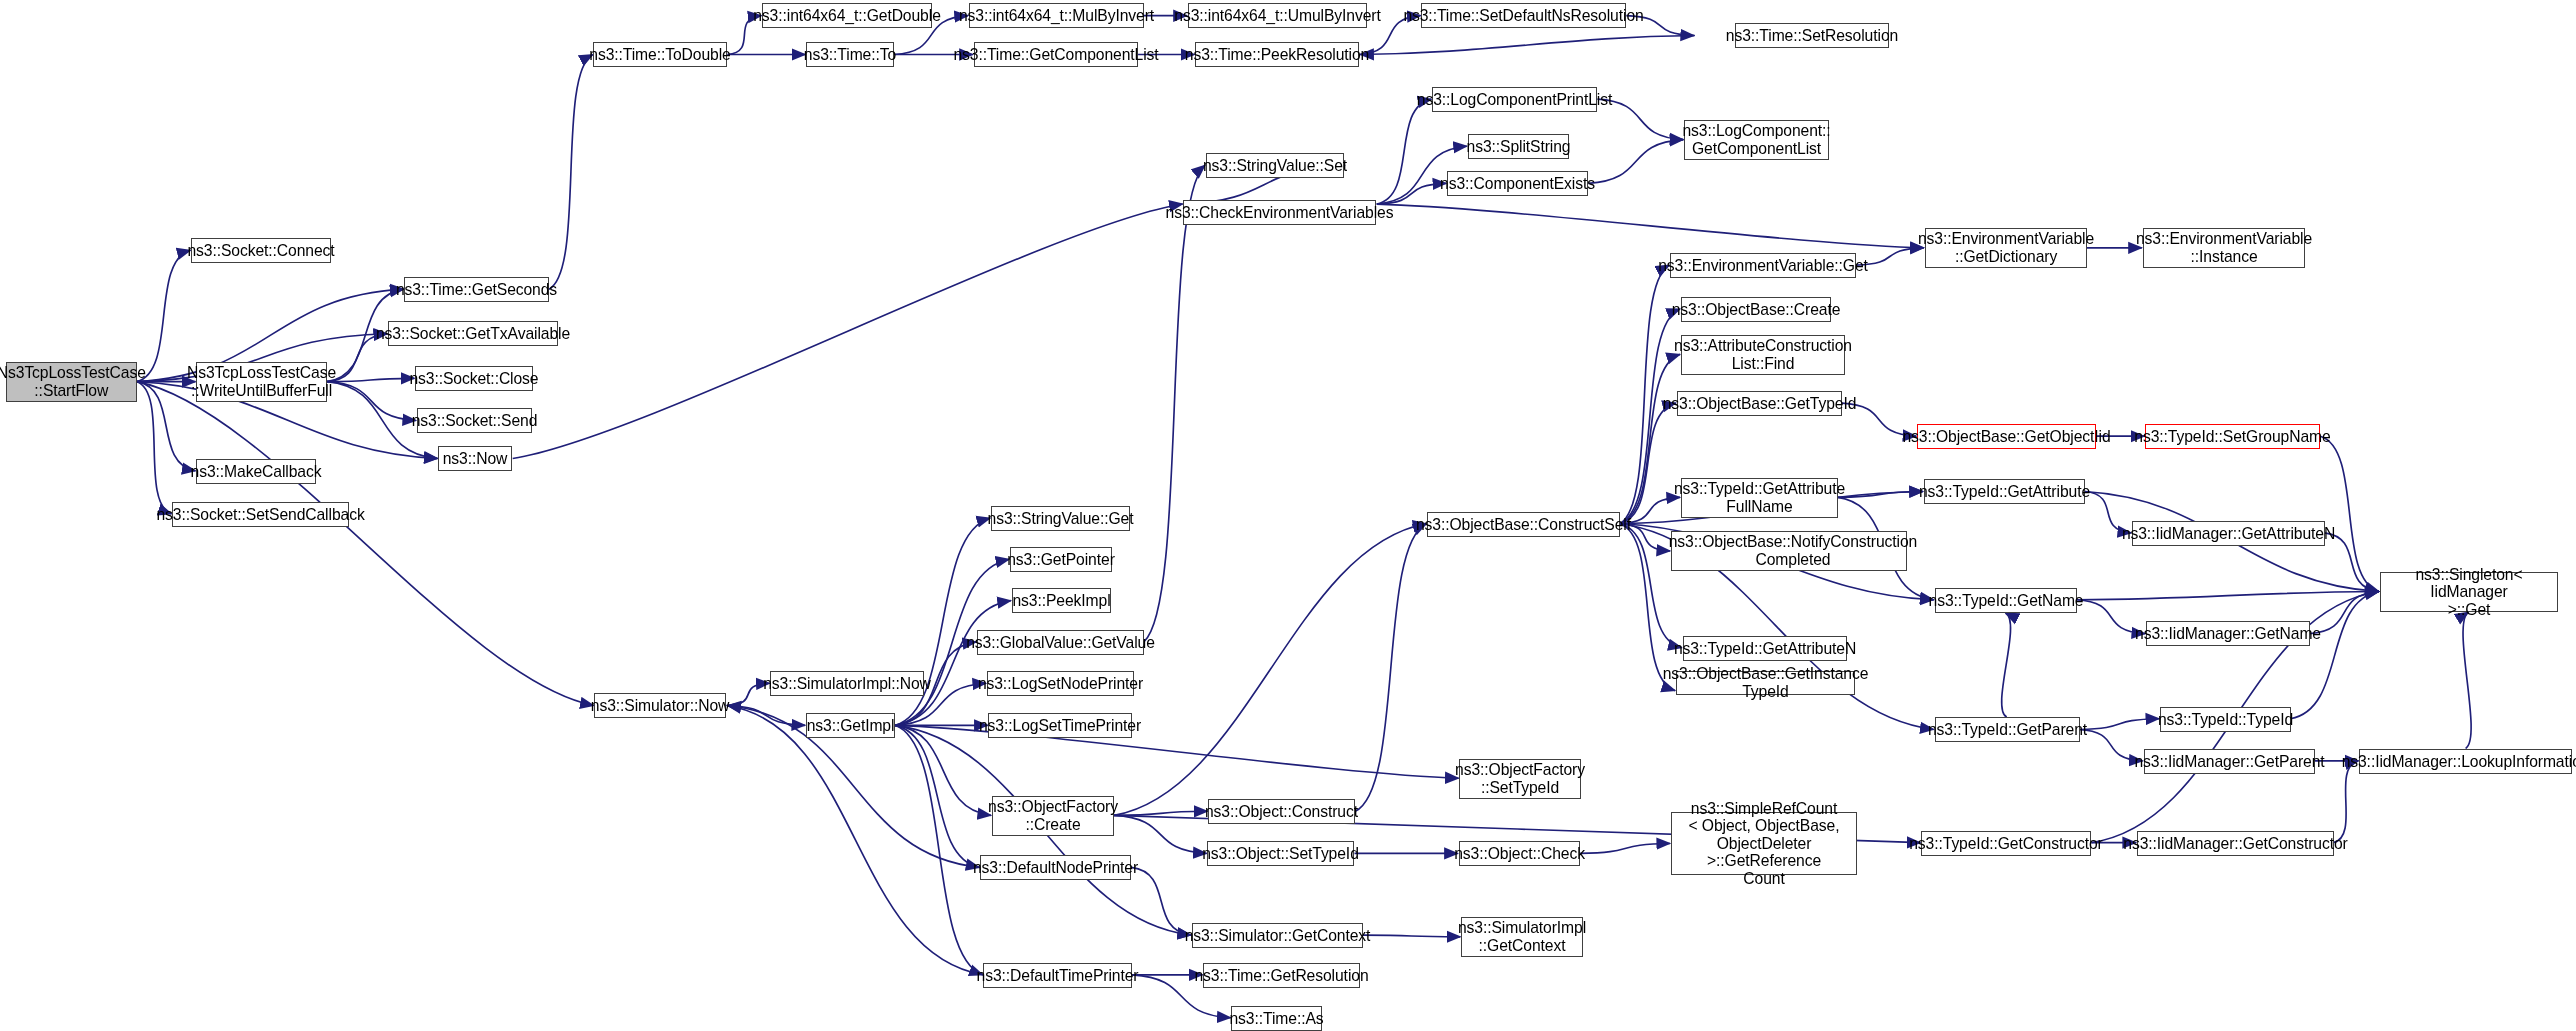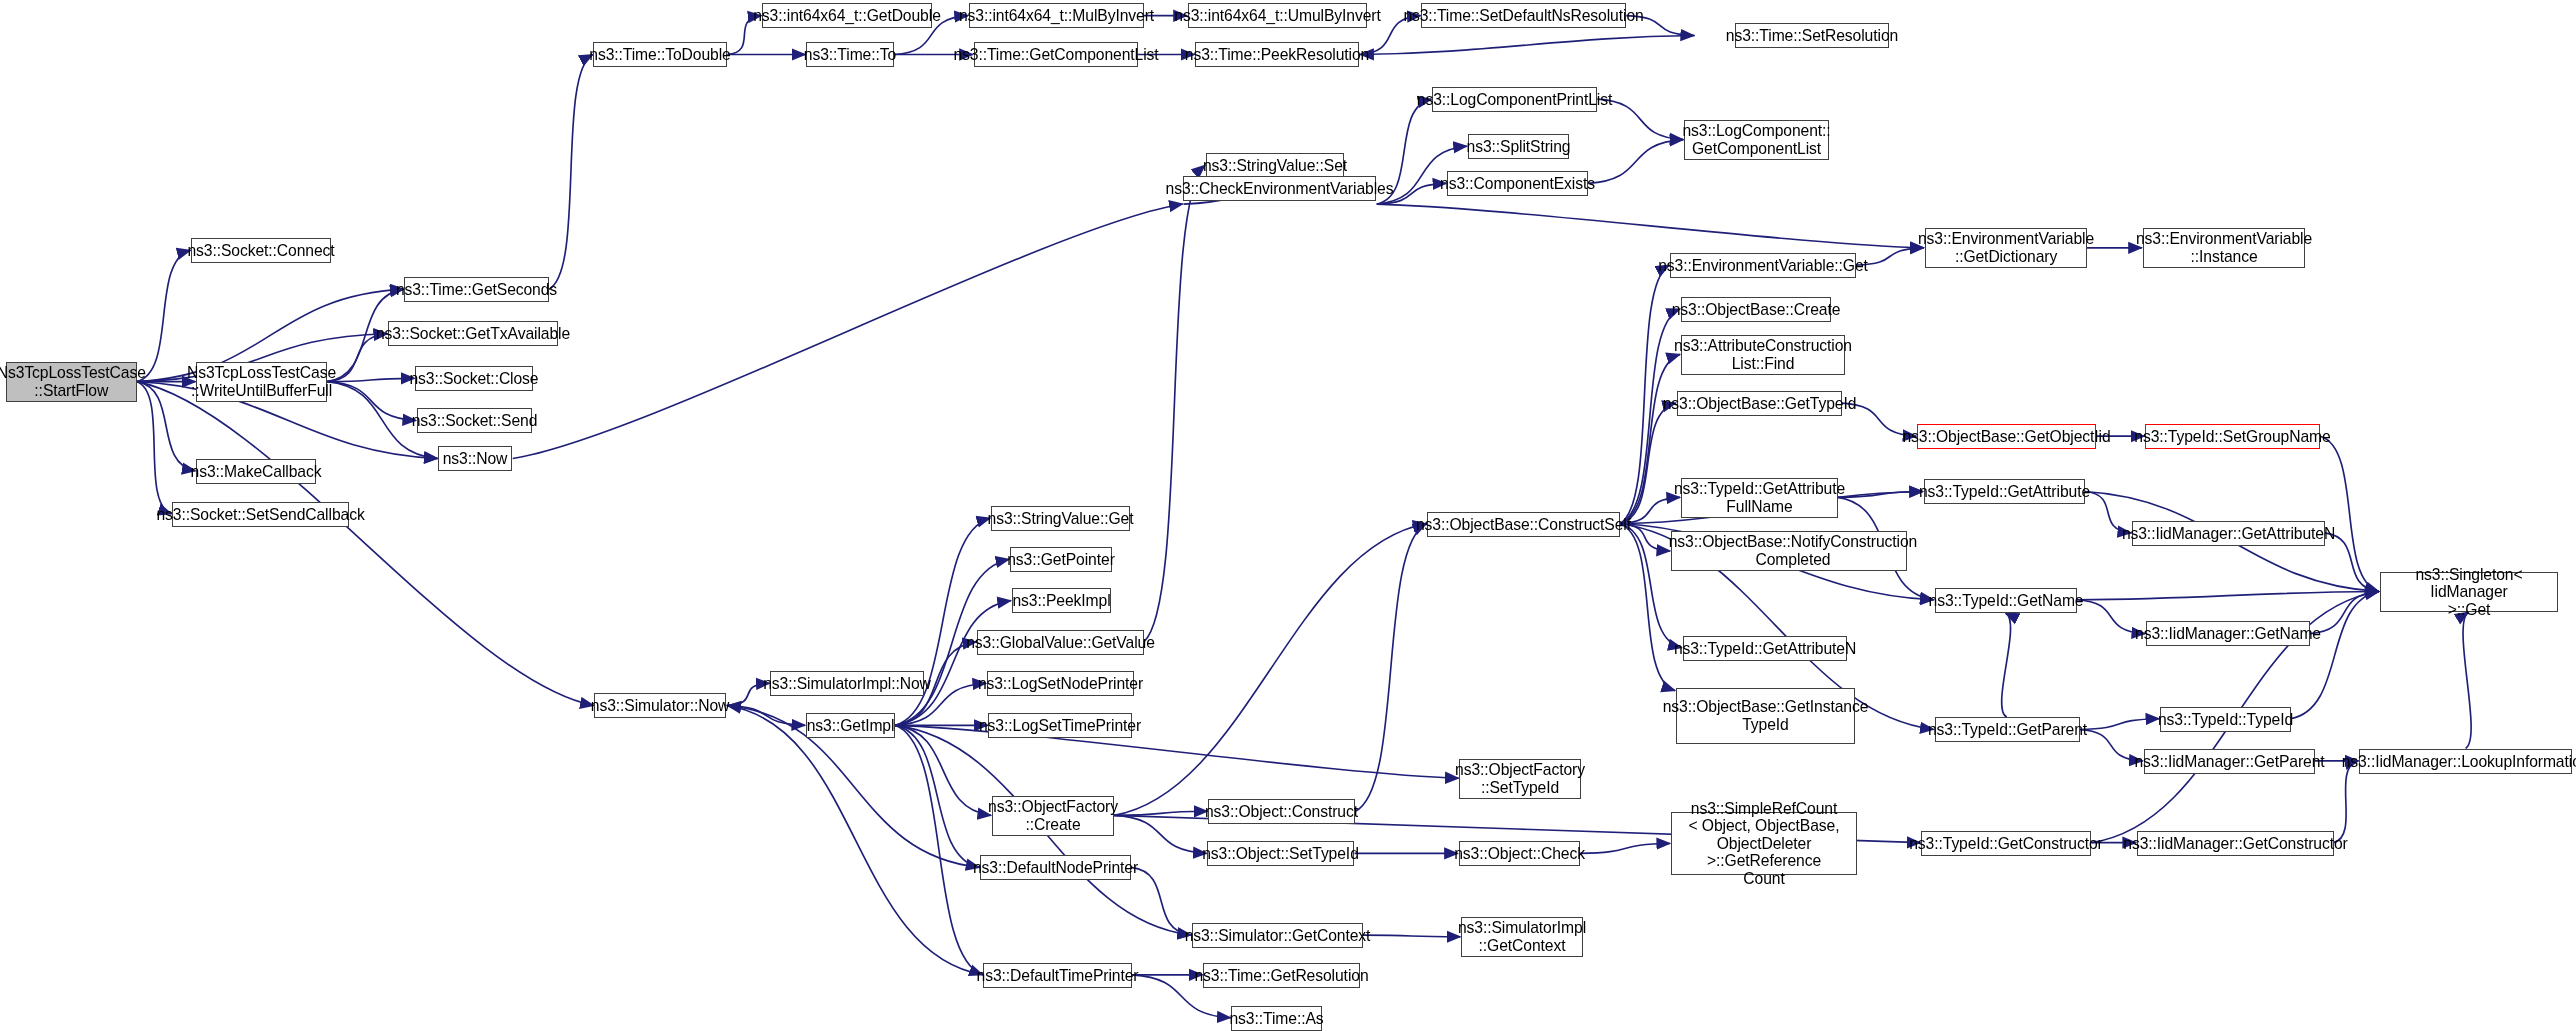--- a/index.html
+++ b/index.html
@@ -152,21 +152,21 @@
       <div class="node" style="left: 593px; top: 42px; width: 134px; height: 25px;">ns3::Time::ToDouble</div>
       <div class="node" style="left: 762px; top: 3.3px; width: 170px; height: 25px;">ns3::int64x64_t::GetDouble</div>
       <div class="node" style="left: 806px; top: 42px; width: 88px; height: 25px;">ns3::Time::To</div>
       <div class="node" style="left: 969px; top: 3.3px; width: 175px; height: 25px;">ns3::int64x64_t::MulByInvert</div>
       <div class="node" style="left: 974px; top: 42px; width: 164px; height: 25px;">ns3::Time::GetComponentList</div>
       <div class="node" style="left: 1188px; top: 3.3px; width: 179px; height: 25px;">ns3::int64x64_t::UmulByInvert</div>
       <div class="node" style="left: 1195px; top: 42px; width: 164px; height: 25px;">ns3::Time::PeekResolution</div>
       <div class="node" style="left: 1421px; top: 3.3px; width: 205px; height: 25px;">ns3::Time::SetDefaultNsResolution</div>
       <div class="node" style="left: 1695px; top: 23px; width: 154px; height: 25px; margin-left: 40px;">ns3::Time::SetResolution</div>
       <div class="node" style="left: 1206px; top: 153px; width: 138px; height: 25px;">ns3::StringValue::Set</div>
-      <div class="node" style="left: 1183px; top: 176px; width: 193px; height: 25px;">ns3::CheckEnvironmentVariables</div>
+      <div class="node" style="left: 1183px; top: 200px; width: 193px; height: 25px;">ns3::CheckEnvironmentVariables</div>
       <div class="node" style="left: 1432px; top: 87px; width: 165px; height: 25px;">ns3::LogComponentPrintList</div>
       <div class="node" style="left: 1468px; top: 134px; width: 101px; height: 25px;">ns3::SplitString</div>
       <div class="node" style="left: 1447px; top: 171px; width: 141px; height: 25px;">ns3::ComponentExists</div>
       <div class="node" style="left: 1684px; top: 120px; width: 145px; height: 40px;">ns3::LogComponent::
 GetComponentList</div>
       <div class="node" style="left: 1670px; top: 253px; width: 186px; height: 25px;">ns3::EnvironmentVariable::Get</div>
       <div class="node" style="left: 1925px; top: 228px; width: 162px; height: 40px;">ns3::EnvironmentVariable
 ::GetDictionary</div>
       <div class="node" style="left: 2143px; top: 228px; width: 162px; height: 40px;">ns3::EnvironmentVariable
 ::Instance</div>
@@ -179,21 +179,21 @@
       <div class="node" style="left: 1427px; top: 512px; width: 193px; height: 25px;">ns3::ObjectBase::ConstructSelf</div>
       <div class="node" style="left: 1681px; top: 478px; width: 157px; height: 40px;">ns3::TypeId::GetAttribute
 FullName</div>
       <div class="node" style="left: 1924px; top: 479px; width: 161px; height: 25px;">ns3::TypeId::GetAttribute</div>
       <div class="node" style="left: 2132px; top: 521px; width: 193px; height: 25px;">ns3::IidManager::GetAttributeN</div>
       <div class="node" style="left: 1671px; top: 531px; width: 236px; height: 40px; padding-left: 12px;">ns3::ObjectBase::NotifyConstruction
 Completed</div>
       <div class="node" style="left: 1935px; top: 588px; width: 142px; height: 25px;">ns3::TypeId::GetName</div>
       <div class="node" style="left: 2146px; top: 621px; width: 164px; height: 25px;">ns3::IidManager::GetName</div>
       <div class="node" style="left: 1683px; top: 636px; width: 164px; height: 25px;">ns3::TypeId::GetAttributeN</div>
-      <div class="node" style="left: 1676px; top: 671px; width: 179px; height: 56px; margin-top: 17px;">ns3::ObjectBase::GetInstance
+      <div class="node" style="left: 1676px; top: 671px; width: 179px; height: 24px;">ns3::ObjectBase::GetInstance
 TypeId</div>
       <div class="node" style="left: 1935px; top: 717px; width: 145px; height: 25px;">ns3::TypeId::GetParent</div>
       <div class="node" style="left: 2160px; top: 707px; width: 131px; height: 25px;">ns3::TypeId::TypeId</div>
       <div class="node" style="left: 2144px; top: 749px; width: 171px; height: 25px;">ns3::IidManager::GetParent</div>
       <div class="node" style="left: 2380px; top: 572px; width: 178px; height: 40px;">ns3::Singleton&lt; IidManager
 &gt;::Get</div>
       <div class="node" style="left: 2359px; top: 749px; width: 213px; height: 25px;">ns3::IidManager::LookupInformation</div>
       <div class="node" style="left: 594px; top: 693px; width: 132px; height: 25px;">ns3::Simulator::Now</div>
       <div class="node" style="left: 770px; top: 671px; width: 154px; height: 25px;">ns3::SimulatorImpl::Now</div>
       <div class="node" style="left: 806px; top: 713px; width: 89px; height: 25px;">ns3::GetImpl</div>

